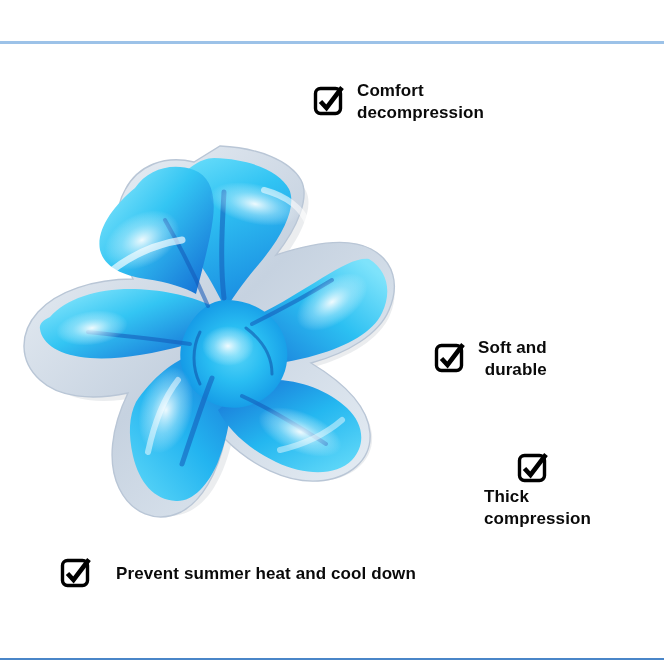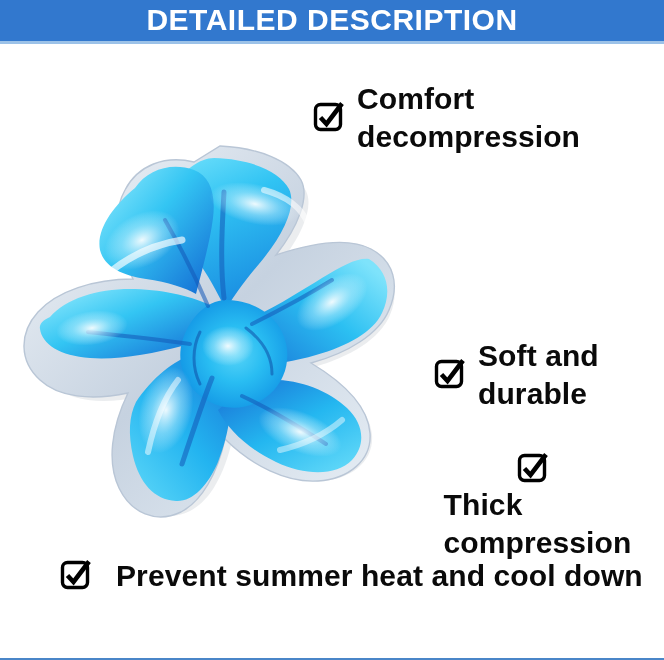--- a/index.html
+++ b/index.html
@@ -76,45 +76,42 @@
     display: flex;
     align-items: center;
   }
   .feature .cb {
     flex: 0 0 auto;
     width: 34px;
     height: 34px;
     display: block;
   }
   .feature .ftext {
-    font-size: 30px;
+    font-size: 17px;
     font-weight: bold;
     color: #0a0a0a;
     line-height: 1.28;
     letter-spacing: 0.1px;
     white-space: pre-line;
     margin-left: 12px;
   }
 
   .feature-1 { left: 311px; top: 80px;  width: 345px; }
   .feature-2 { left: 415px; top: 190px; width: 245px; }
-  .feature-3 { left: 432px; top: 337px; width: 228px; }
+  .feature-3 { left: 432px; top: 337px; width: 228px; text-align: right; }
   .feature-4 { left: 404px; top: 452px; width: 255px; flex-direction: column; }
   .feature-5 { left: 58px;  top: 557px; width: 600px; text-align: right; }
 
   .feature-5 .ftext { margin-left: 24px; }
 </style>
 </head>
 <body>
 
 <div id="page">
 
-  <div class="header-banner">
-    <div class="header-title">DETAILED DESCRIPTION</div>
-  </div>
   <div class="header-underline"></div>
 
   <div class="product-area">
     <svg class="product-svg" viewBox="0 0 420 390" xmlns="http://www.w3.org/2000/svg">
       <defs>
         <radialGradient id="gCore" cx="52%" cy="50%" r="58%">
           <stop offset="0%" stop-color="#58d4f8"></stop>
           <stop offset="45%" stop-color="#29bdf2"></stop>
           <stop offset="100%" stop-color="#1193e4"></stop>
         </radialGradient>

